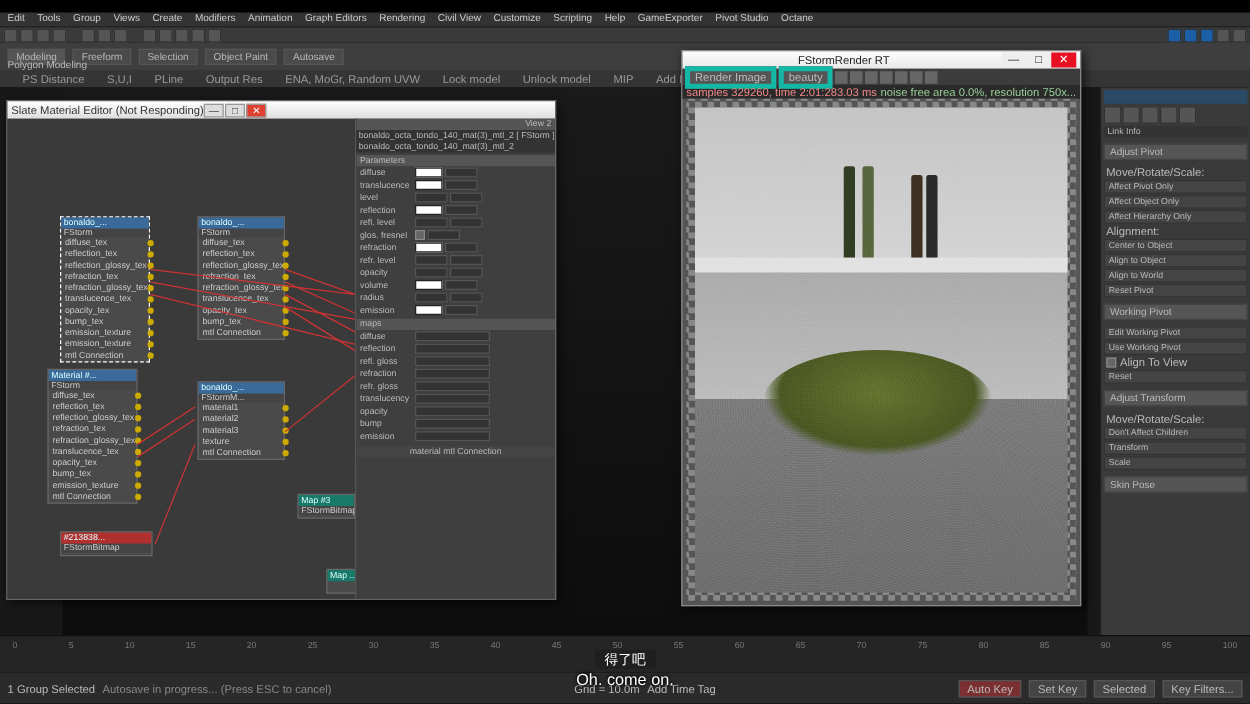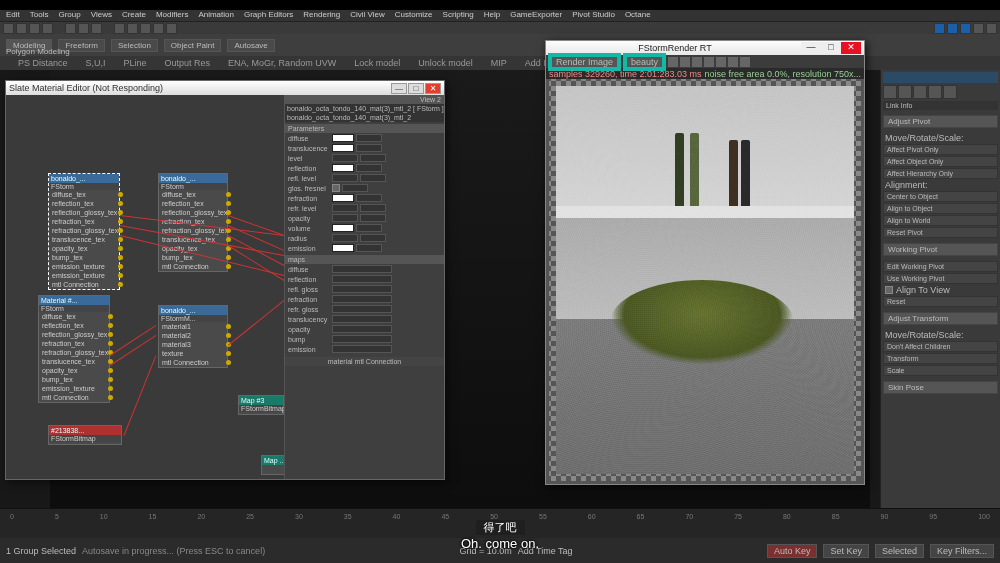--- a/index.html
+++ b/index.html
@@ -37,21 +37,21 @@
 #cmd .head{background:#2a4a66;height:11px;margin-bottom:2px;display:flex;}
 #cmd .btnrow{display:flex;gap:1px;margin-bottom:2px;}
 #cmd .btnrow .b{width:14px;height:14px;background:#555;border:1px solid #333;}
 #cmd .roll{background:#555;border:1px solid #444;padding:1px 4px;margin:5px 0;font-size:8px;}
 #cmd .item{background:#444;border:1px solid #333;padding:1px 3px;margin:1px 0;font-size:7px;}
 #cmd .cb{display:flex;align-items:center;gap:3px;font-size:7px;margin:1px 2px;}
 #cmd .cb .box{width:8px;height:8px;background:#666;border:1px solid #888;}
 
 
 #slate { position:absolute; top:80px; left:5px; width:440px; height:400px; background:#444; border:1px solid #666; box-shadow:2px 2px 8px rgba(0,0,0,.6);}
-#slate .titlebar{height:14px;background:linear-gradient(#fff,#ddd);display:flex;align-items:center;justify-content:space-between;padding:0 3px;}
+#slate .titlebar{height:14px;background:linear-gradient(#fff,#ddd);display:flex;align-items:center;justify-content:flex-start;padding:0 3px;}
 #slate .titlebar span{color:#333;font-size:9px;}
 #slate .titlebar .ctrls{display:flex;gap:1px;}
 #slate .titlebar .ctrls div{width:16px;height:11px;background:#ddd;border:1px solid #999;color:#333;text-align:center;line-height:9px;font-size:8px;}
 #slate .titlebar .ctrls .x{background:#e04030;color:#fff;}
 #slate .nodearea{position:absolute;top:14px;left:0;width:280px;bottom:0;background:#3a3a3a;}
 #slate .paramarea{position:absolute;top:14px;right:0;width:160px;bottom:0;background:#3f3f3f;border-left:1px solid #555;overflow:hidden;}
 #slate .navigator{height:45px;background:#333;border-bottom:1px solid #555;position:relative;font-size:7px;padding:1px 3px;}
 #slate .navigator .mini{position:absolute;right:3px;top:12px;width:55px;height:30px;background:#222;border:1px solid #555;}
 
 

